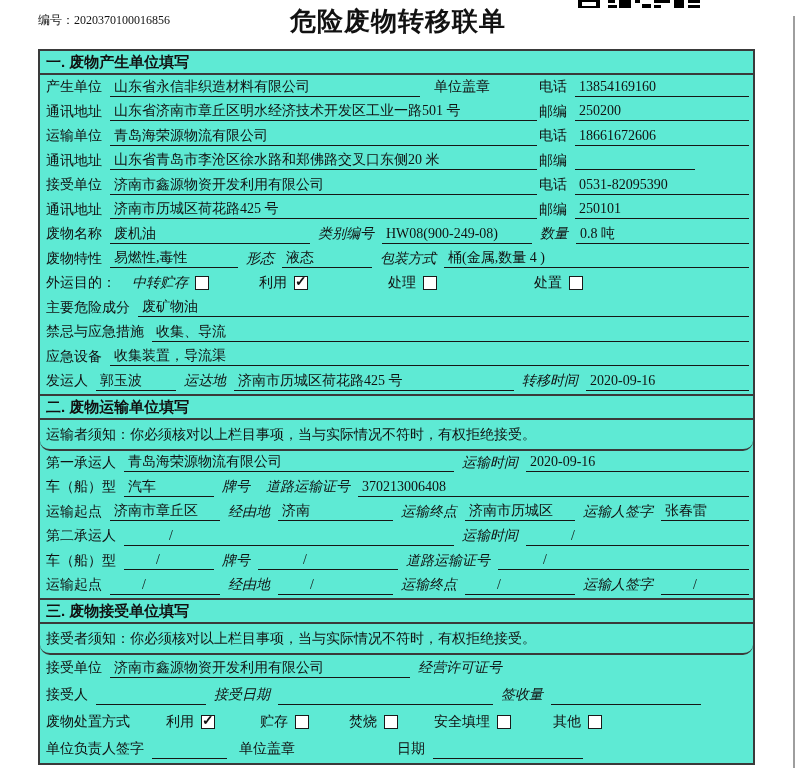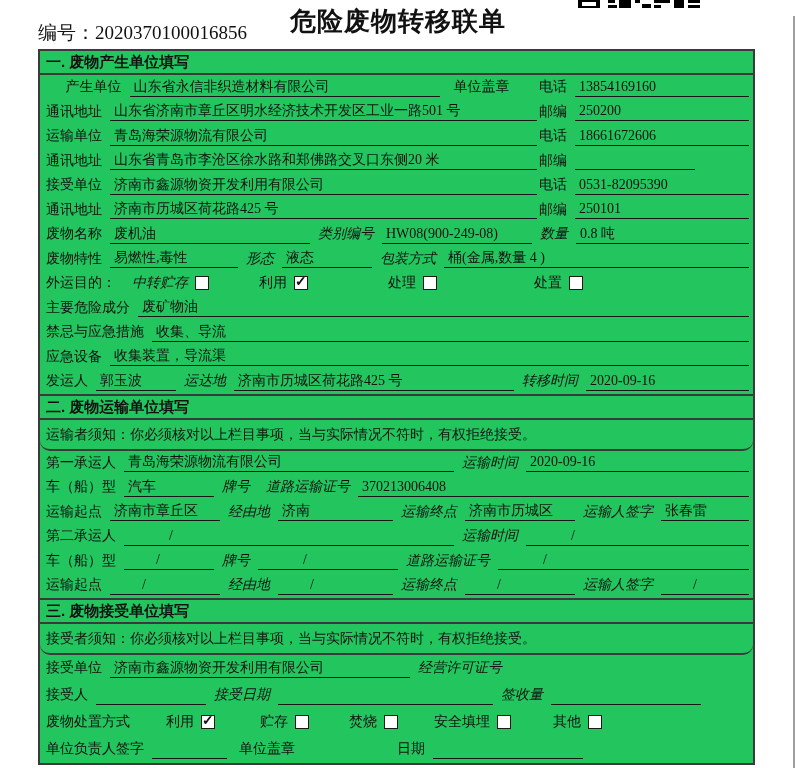--- a/index.html
+++ b/index.html
@@ -2,38 +2,38 @@
 <html><head>
 <meta charset="utf-8">
 <style>
   html,body{margin:0;padding:0;background:#fff;}
   body{width:796px;height:768px;overflow:hidden;font-family:"Liberation Serif",serif;color:#111;}
   .page{position:relative;width:796px;height:768px;background:#fff;}
 
   .edge-line{position:absolute;right:1px;top:16px;bottom:0;width:2px;background:#9e9e9e;}
 
   .hdr{position:relative;height:42px;padding-top:4px;}
-  .serial{position:absolute;left:38px;top:20px;font-size:19px;white-space:nowrap;}
+  .serial{position:absolute;left:38px;top:12px;font-size:12px;white-space:nowrap;}
   .doc-title{text-align:center;font-family:"Liberation Sans",sans-serif;font-weight:bold;
              font-size:26px;letter-spacing:1px;line-height:34px;}
   .qr{position:absolute;left:578px;top:0;width:122px;height:9px;}
 
-  .tbl{margin:3px 41px 0 38px;border:2px solid #3a3a3a;background:#22c55e;}
+  .tbl{margin:3px 41px 0 38px;border:2px solid #3a3a3a;background:#5eead4;}
   .sec{font-family:"Liberation Sans",sans-serif;font-weight:bold;font-size:15px;
        padding:2px 6px;height:18px;line-height:18px;border-bottom:2px solid #3a3a3a;}
   .sec.bt{border-top:2px solid #3a3a3a;}
   .notice{font-size:14px;padding:0 6px;height:29px;line-height:29px;border-bottom:2px solid #3a3a3a;white-space:nowrap;border-radius:10px;}
 
   .r{display:flex;align-items:center;height:24.5px;padding:0 4px;font-size:14px;white-space:nowrap;}
   .s3r .r{height:27px;}
   .lbl{margin:0 8px 0 2px;flex-shrink:0;}
   .u{border-bottom:1px solid #161616;padding:0 4px;height:19px;line-height:18px;
      box-sizing:border-box;flex-shrink:0;overflow:visible;}
   .fill{flex:1 1 auto;}
-  .lg{display:flex;flex:1 1 auto;align-items:center;min-width:0;justify-content:center;}
+  .lg{display:flex;flex:1 1 auto;align-items:center;min-width:0;}
   .rg{display:flex;width:212px;flex-shrink:0;align-items:center;}
   .seal{margin-left:14px;}
   .sl{padding-left:45px;}
   .sl2{padding-left:32px;}
 
   .w80{width:80px;}.w90{width:90px;}.w110{width:110px;}.w115{width:115px;}
   .w120{width:120px;}.w128{width:128px;}.w140{width:140px;}.w150{width:150px;}
   .w170{width:170px;}.w200{width:200px;}.w215{width:215px;}.w280{width:280px;}
   .w300{width:300px;}.w310{width:310px;}.w330{width:330px;}.w75{width:75px;}
 

